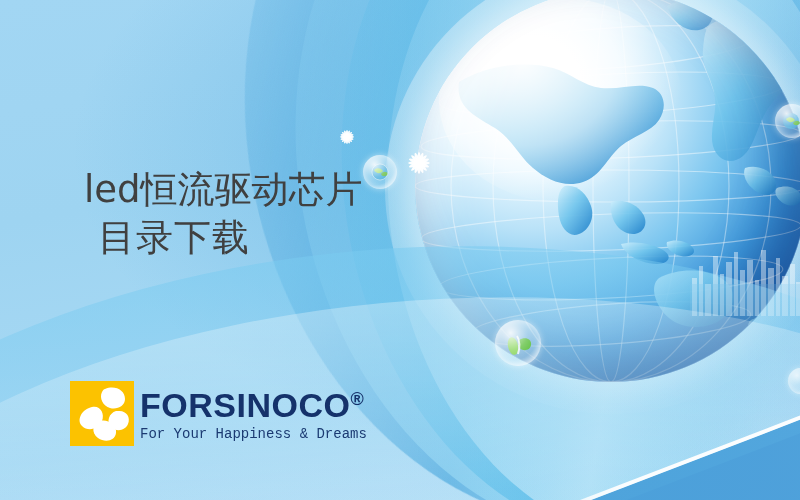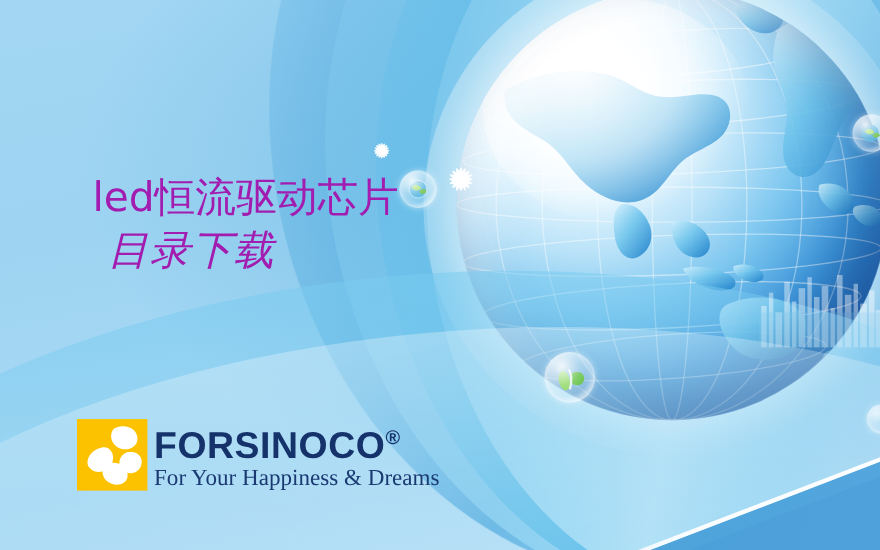--- a/index.html
+++ b/index.html
@@ -127,45 +127,45 @@
   .sparkle{position:absolute;}
   .bubble{position:absolute;border-radius:50%;}
   .bubble .shell{
     position:absolute;inset:0;border-radius:50%;
     background:radial-gradient(circle at 34% 28%, rgba(255,255,255,0.88) 0%, rgba(255,255,255,0.30) 38%, rgba(255,255,255,0.10) 62%, rgba(255,255,255,0.55) 92%, rgba(255,255,255,0.20) 100%);
     box-shadow:inset 0 0 10px rgba(255,255,255,0.9), 0 0 6px rgba(255,255,255,0.5);
   }
 
   
   .headline{
-    position:absolute;left:84px;top:156px;
-    color:#a21caf;
+    position:absolute;left:84px;top:166px;
+    color:#404040;
     font-size:37px;line-height:48px;
     font-family:"DejaVu Sans","Liberation Sans",sans-serif;
     white-space:nowrap;
     letter-spacing:0px;
   }
-  .headline .l2{display:block;margin-left:14px;letter-spacing:1px;font-style:italic;}
+  .headline .l2{display:block;margin-left:14px;letter-spacing:1px;}
 
   
   .logo{position:absolute;left:70px;top:381px;display:flex;align-items:center;}
   .logo-mark{
     width:64px;height:65px;background:#fcc200;flex:0 0 auto;position:relative;
   }
   .logo-mark svg{position:absolute;left:0;top:0;}
   .logo-text{margin-left:6px;padding-top:6px;}
   .brand{
     color:#15326b;font-weight:bold;font-size:34px;line-height:33px;
     letter-spacing:0.5px;font-family:"Liberation Sans","DejaVu Sans",sans-serif;
     white-space:nowrap;
   }
   .brand .reg{font-size:18px;vertical-align:super;line-height:0;}
   .tagline{
-    color:#1b3a72;font-size:21px;line-height:20px;margin-top:2px;
-    font-family:Liberation Serif, serif;white-space:nowrap;
+    color:#1b3a72;font-size:14px;line-height:20px;margin-top:2px;
+    font-family:Liberation Mono, monospace;white-space:nowrap;
   }
 </style>
 </head>
 <body>
 
 <div id="stage">
 
   <div class="layer bg-base"></div>
   <div class="layer bg-right"></div>
 

